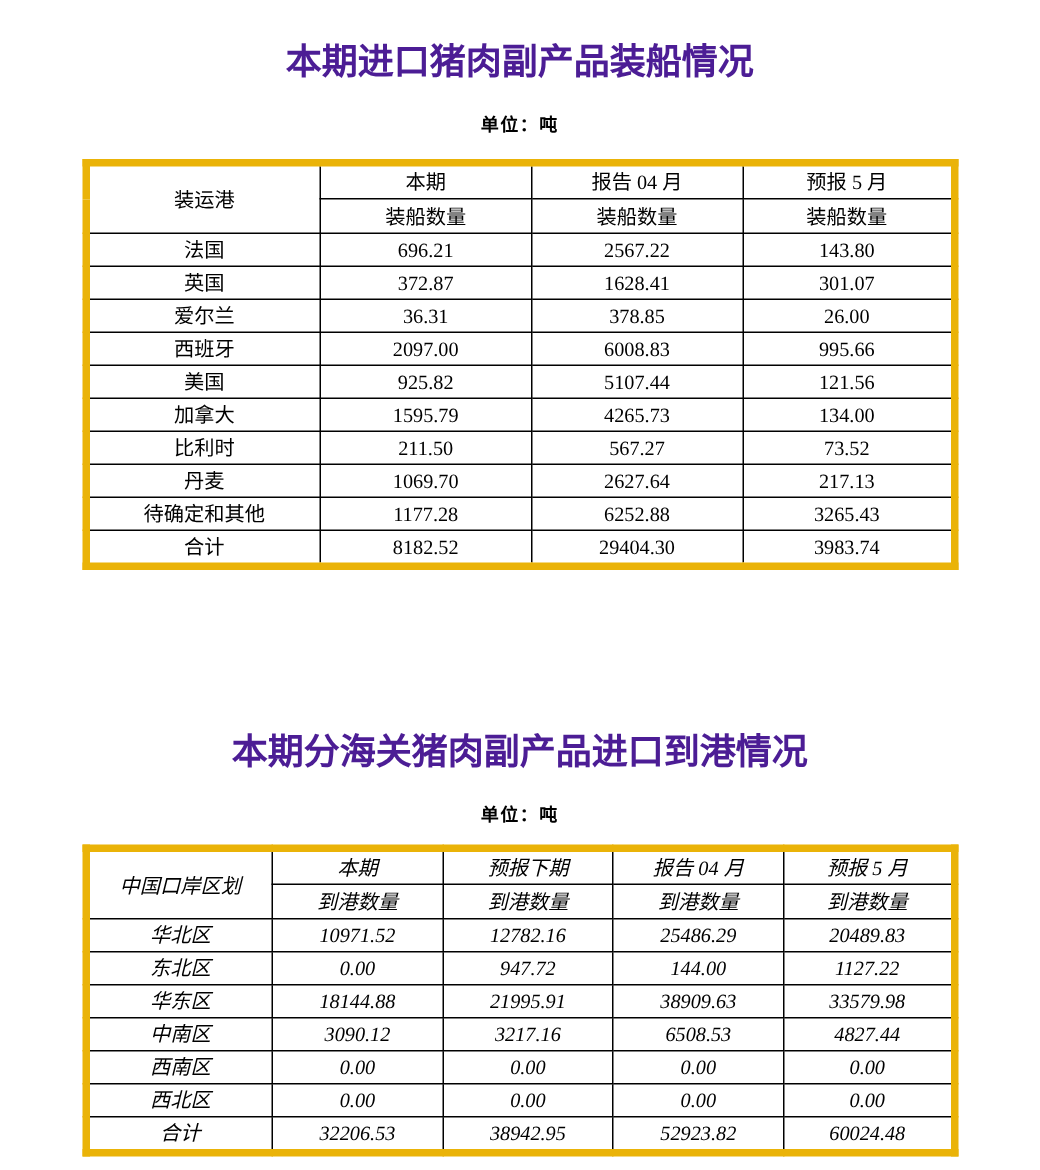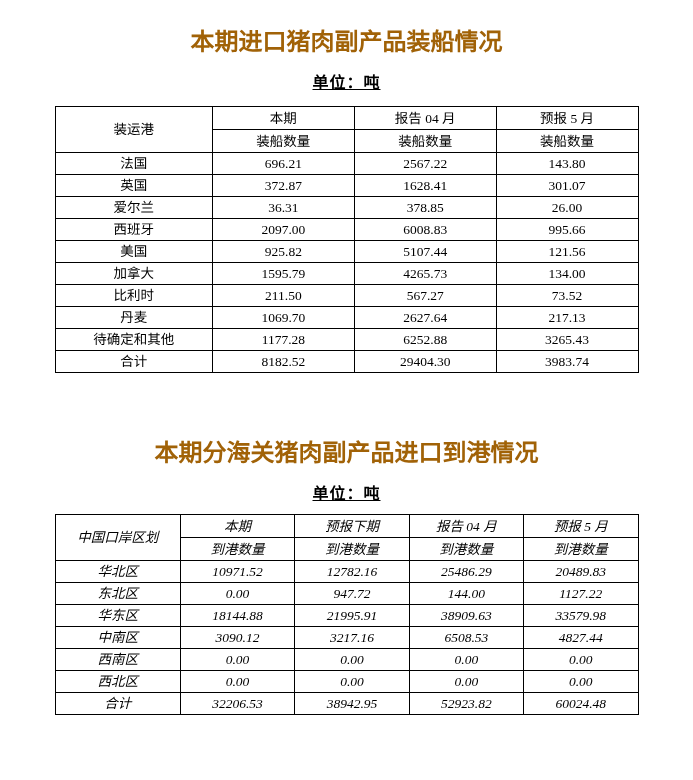--- a/index.html
+++ b/index.html
@@ -15,39 +15,38 @@
     font-family: "Liberation Serif", "DejaVu Serif", serif;
     overflow: hidden;
   }
   .doc-title {
     margin: 0;
     text-align: center;
     font-family: "Liberation Sans", "DejaVu Sans", sans-serif;
     font-weight: bold;
     font-size: 24px;
     line-height: 32px;
-    color: #a16207;
+    color: #4c1d95;
   }
   .section-shipment .doc-title { margin-top: 26px; }
-  .section-arrival  .doc-title { margin-top: 64px; }
+  .section-arrival  .doc-title { margin-top: 106px; }
   .unit-label {
     margin-top: 17px;
     text-align: center;
     font-weight: bold;
-    font-size: 16px;
+    font-size: 12px;
     line-height: 16px;
     letter-spacing: 1px;
-    text-decoration: underline;
   }
   table.report-table {
     width: 584px;
     margin: 15px auto 0 auto;
     border-collapse: collapse;
     table-layout: fixed;
-    border: 1px solid #eab308;
+    border: 5px solid #eab308;
   }
   .section-arrival table.report-table { margin-top: 12px; font-style: italic; }
   table.report-table th,
   table.report-table td {
     border: 1px solid #000000;
     padding: 0 2px;
     text-align: center;
     vertical-align: middle;
     font-weight: normal;
     font-size: 13.5px;

